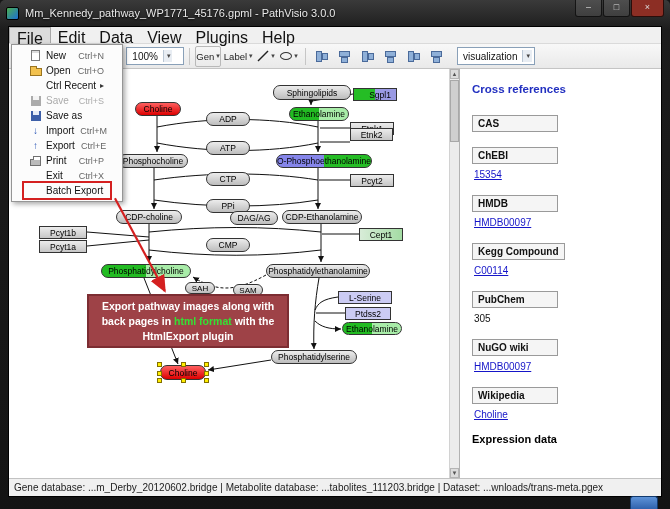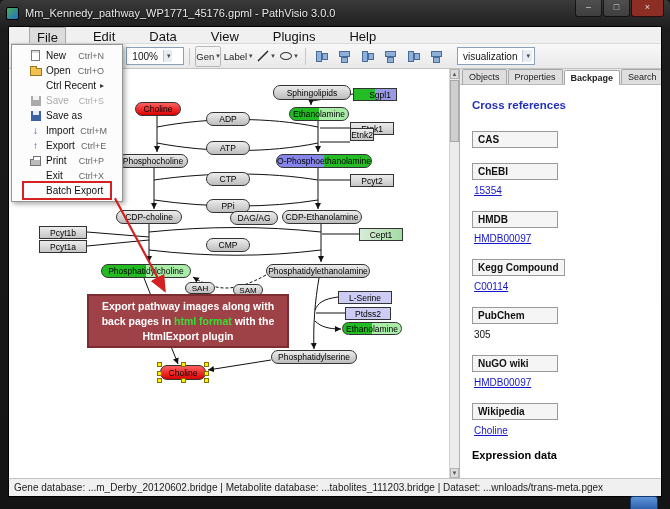--- a/index.html
+++ b/index.html
@@ -12,21 +12,21 @@
   .app-icon { width:13px; height:13px; border-radius:2px; background:linear-gradient(135deg,#4caf50,#1c6fd4); border:1px solid #000; margin-right:6px; flex:none; }
   .title-text { color:#e8e8e8; font-size:11px; text-shadow:0 1px 2px #000; white-space:nowrap; }
   .winbtns { margin-left:auto; display:flex; gap:1px; align-items:flex-start; height:100%; }
   .winbtn { width:27px; height:17px; background:rgba(255,255,255,.10); border:1px solid rgba(0,0,0,.7); border-top:none; color:#ddd; font-size:9px; line-height:15px; text-align:center; border-radius:0 0 3px 3px; }
   .winbtn.close { background:#8c2e24; width:33px; }
 
   
   .content { position:absolute; left:8px; right:8px; top:26px; bottom:12px; background:#f0f0f0; border:1px solid #000; overflow:hidden; }
 
   .menubar { position:absolute; left:0; right:0; top:0; height:17px; background:#f0f0f0; border-bottom:1px solid #dadada; display:flex; align-items:stretch; z-index:20; }
-  .mitem { padding:2px 7px 0 7px; font-size:13px; color:#111;margin-left:20px; }
+  .mitem { padding:2px 7px 0 7px; font-size:16px; color:#111; }
   .mitem.active { background:#dcdcdc; border:1px solid #a8a8a8; border-bottom:none; }
 
   .toolbar { position:absolute; left:0; right:0; top:17px; height:25px; background:linear-gradient(#f8f8f8,#e9e9e9); border-bottom:1px solid #c4c4c4; display:flex; align-items:center; padding:0 4px; gap:2px; z-index:15; }
   .tbtn { height:21px; min-width:21px; border:1px solid transparent; background:transparent; display:flex; align-items:center; justify-content:center; gap:2px; font-size:9.5px; color:#222; border-radius:2px; }
   .tbtn.dis { opacity:.45; }
   .tsep { width:1px; height:17px; background:#c6c6c6; margin:0 3px; flex:none; }
   .tlabel { font-size:10px; color:#222; margin:0 3px 0 2px; }
   .combo { display:flex; align-items:center; background:#fff; border:1px solid #89a0b8; height:18px; padding:0 2px 0 5px; font-size:10px; color:#111; }
   .combo .caret { margin-left:5px; font-size:7px; color:#444; border-left:1px solid #b9c6d4; padding:2px 2px 2px 3px; background:#e8edf3; }
   .caret-sm { font-size:7px; color:#444; }
@@ -226,21 +226,21 @@
               <path d="M 135,209 L 169,295" marker-end="url(#arr)"></path>
               <path d="M 262,291 L 199,301" marker-end="url(#arr)"></path>
             </g>
         </svg>
       <div class="node met-gray" style="left: 264px; top: 16px; width: 78px; height: 15px;">Sphingolipids</div>
           <div class="node gene-split" style="left: 344px; top: 19px; width: 44px; height: 13px; padding-left: 10px;">Sgpl1</div>
           <div class="node met-red" style="left: 126px; top: 33px; width: 46px; height: 14px;">Choline</div>
           <div class="node met-green" style="left: 280px; top: 38px; width: 60px; height: 14px;">Ethanolamine</div>
           <div class="node met-gray" style="left: 197px; top: 43px; width: 44px; height: 14px;">ADP</div>
           <div class="node gene-gray" style="left: 341px; top: 53px; width: 44px; height: 13px;">Etnk1</div>
-          <div class="node gene-gray" style="left: 341px; top: 59px; width: 24px; height: 13px;">Etnk2</div>
+          <div class="node gene-gray" style="left: 341px; top: 59px; width: 43px; height: 13px;">Etnk2</div>
           <div class="node met-gray" style="left: 197px; top: 72px; width: 44px; height: 14px;">ATP</div>
           <div class="node met-gray" style="left: 109px; top: 85px; width: 70px; height: 14px;">Phosphocholine</div>
           <div class="node met-bluegreen" style="left: 267px; top: 85px; width: 96px; height: 14px;">O-Phosphoethanolamine</div>
           <div class="node met-gray" style="left: 197px; top: 103px; width: 44px; height: 14px;">CTP</div>
           <div class="node gene-gray" style="left: 341px; top: 105px; width: 44px; height: 13px;">Pcyt2</div>
           <div class="node met-gray" style="left: 197px; top: 130px; width: 44px; height: 14px;">PPi</div>
           <div class="node met-gray" style="left: 107px; top: 141px; width: 66px; height: 14px;">CDP-choline</div>
           <div class="node met-gray" style="left: 221px; top: 142px; width: 48px; height: 14px;">DAG/AG</div>
           <div class="node met-gray" style="left: 273px; top: 141px; width: 80px; height: 14px;">CDP-Ethanolamine</div>
           <div class="node gene-gray" style="left: 30px; top: 157px; width: 48px; height: 13px;">Pcyt1b</div>
@@ -266,26 +266,20 @@
           <div class="handle" style="left: 195px; top: 309px;"></div>
         </div>
 
       <div class="vscroll">
         <div class="sb-btn" style="top:0;">▲</div>
         <div class="sb-thumb"></div>
         <div class="sb-btn" style="bottom:0;">▼</div>
       </div>
 
       <div class="sidepanel">
-        <div class="tabs">
-            <div class="tab">Objects</div>
-            <div class="tab">Properties</div>
-            <div class="tab active">Backpage</div>
-            <div class="tab">Search</div>
-          </div>
         <div class="bp-body">
           <div class="bp-heading">Cross references</div>
           <div id="bp-entries">
               <div class="bp-entry"><div class="bp-db">CAS</div></div>
               <div class="bp-entry"><div class="bp-db">ChEBI</div><a class="bp-id" href="#">15354</a></div>
               <div class="bp-entry"><div class="bp-db">HMDB</div><a class="bp-id" href="#">HMDB00097</a></div>
               <div class="bp-entry"><div class="bp-db">Kegg Compound</div><a class="bp-id" href="#">C00114</a></div>
               <div class="bp-entry"><div class="bp-db">PubChem</div><span class="bp-id">305</span></div>
               <div class="bp-entry"><div class="bp-db">NuGO wiki</div><a class="bp-id" href="#">HMDB00097</a></div>
               <div class="bp-entry"><div class="bp-db">Wikipedia</div><a class="bp-id" href="#">Choline</a></div>

